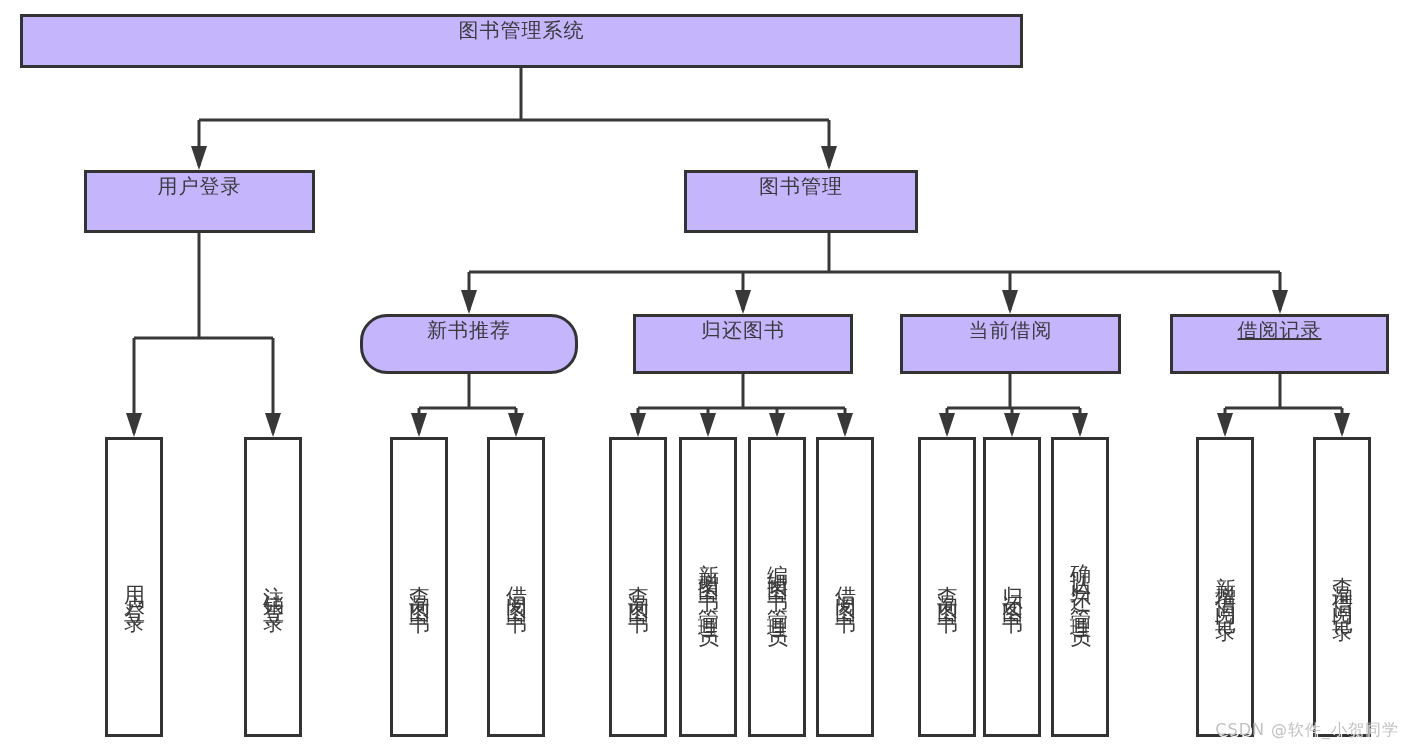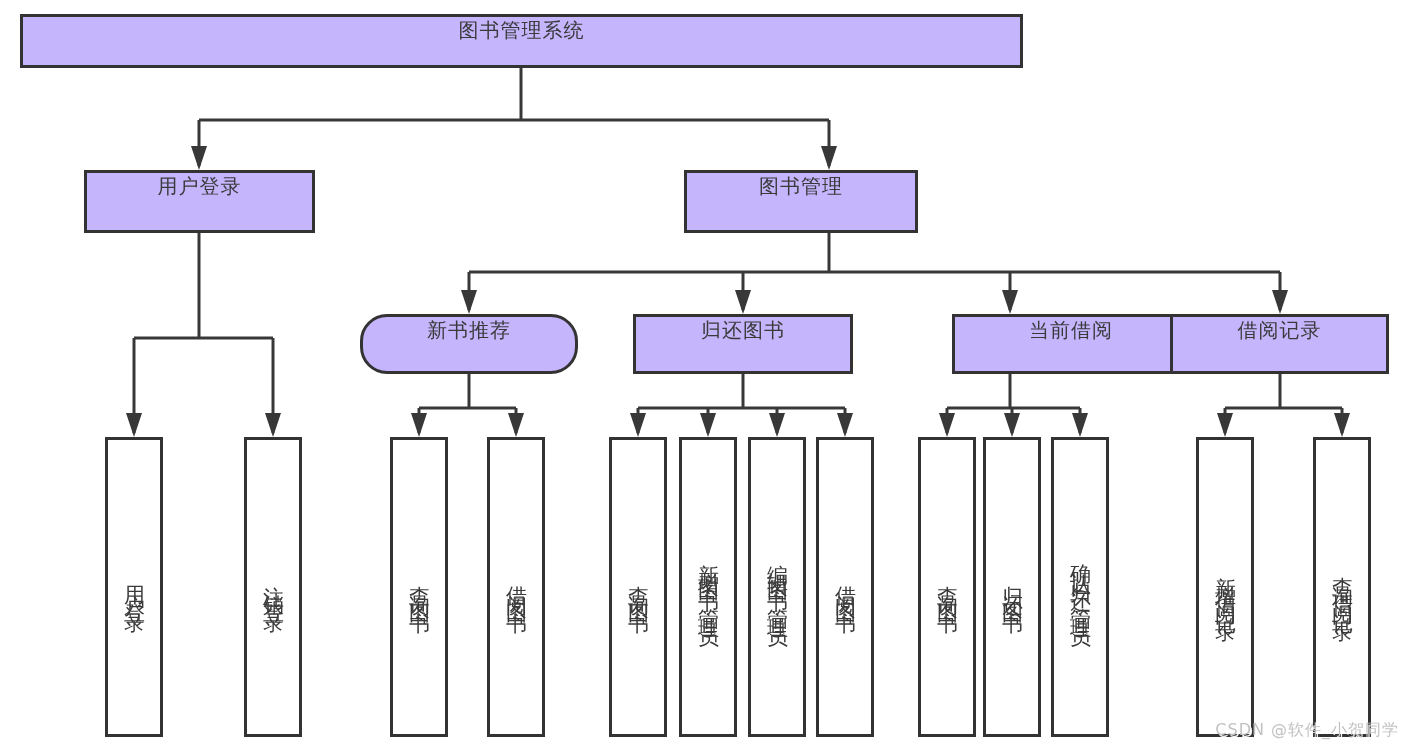--- a/index.html
+++ b/index.html
@@ -128,24 +128,24 @@
   <div class="node" style="left:684px;top:170px;width:234px;height:63px;">
     <span>图书管理</span>
   </div>
 
   <div class="node" style="left:360px;top:314px;width:218px;height:60px;border-radius:27px;">
     <span>新书推荐</span>
   </div>
   <div class="node" style="left:633px;top:314px;width:220px;height:60px;">
     <span>归还图书</span>
   </div>
-  <div class="node" style="left:952px;top:314px;width:238px;height:60px;">
+  <div class="node" style="left:900px;top:314px;width:221px;height:60px;">
     <span>当前借阅</span>
   </div>
-  <div class="node" style="left:1170px;top:314px;width:219px;height:60px;">
+  <div class="node" style="left:1170px;top:314px;width:219px;height:60px;text-decoration:underline;">
     <span>借阅记录</span>
   </div>
 
   <div class="vnode" style="left:105px;">
     <span class="vtext">用户登录</span>
   </div>
   <div class="vnode" style="left:244px;">
     <span class="vtext">注销登录</span>
   </div>
 

